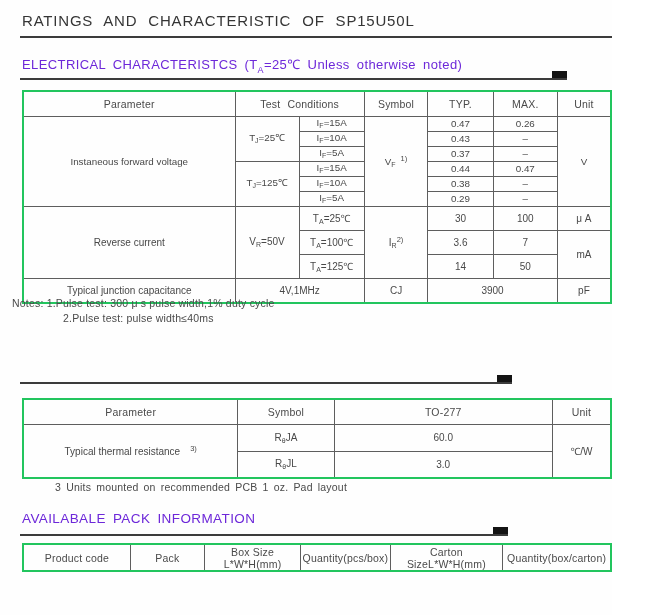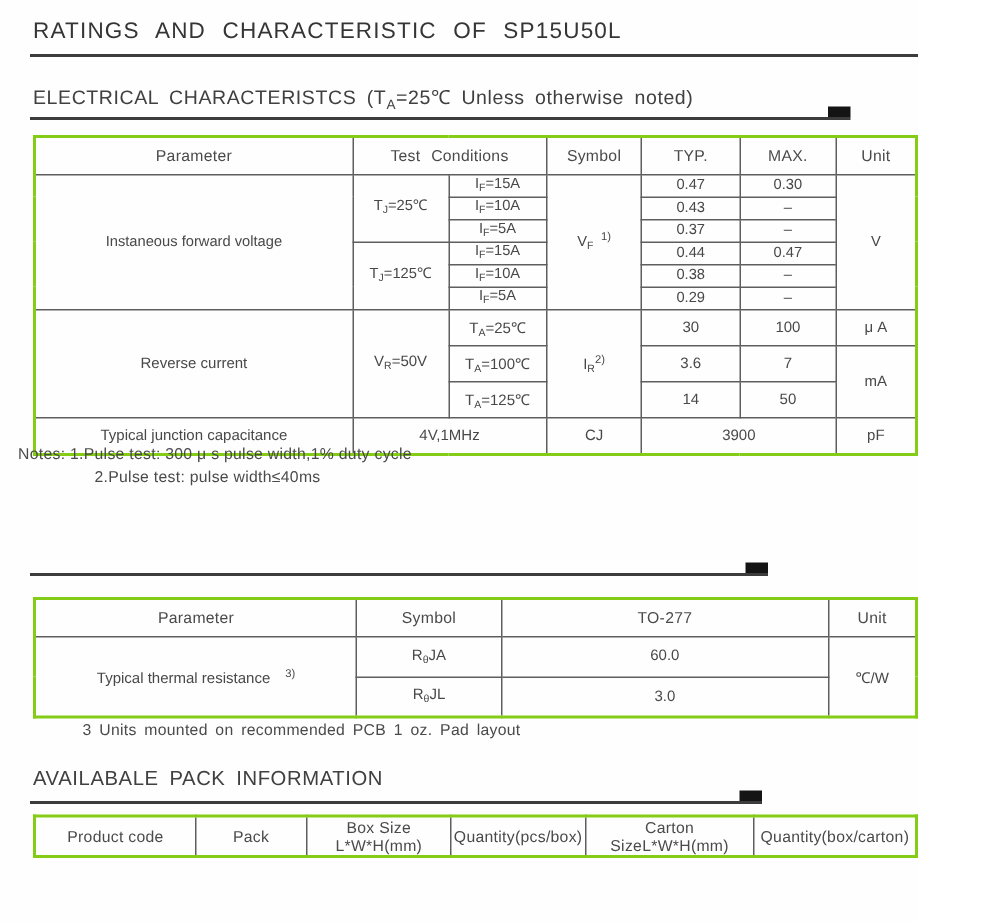--- a/index.html
+++ b/index.html
@@ -6,29 +6,29 @@
   .page {
     position:relative; width:612px; height:615px; background:#fefefe;
     font-family:"Liberation Sans", sans-serif; color:#3f3f3f; overflow:hidden;
   }
   .abs { position:absolute; }
   h1.title {
     margin:0; font-size:15px; font-weight:normal; color:#353535;
     letter-spacing:0.8px; word-spacing:6px;
   }
   h2.section {
-    margin:0; font-size:13px; font-weight:normal; color:#404040;
+    margin:0; font-size:13px; font-weight:normal; color:#6d28d9;
     letter-spacing:0.4px; word-spacing:3px;
   }
   h2.section sub { font-size:9px; }
   .rule { background:#3c3c3c; }
   .sq { background:#141414; }
   table.tbl {
     border-collapse:collapse; table-layout:fixed; background:transparent;
-    border:2px solid #84cc16;
+    border:2px solid #22c55e;
   }
   table.tbl td {
     border:1px solid #5e5e5e; text-align:center; vertical-align:middle;
     padding:0; font-size:10px; color:#484848; overflow:hidden;
   }
   tr.hd td { font-size:10.5px; color:#4a4a4a; letter-spacing:0.2px; }
   tr.hd td.wide { word-spacing:4px; }
   tr.vf { height:13px; }
   tr.vf td { font-size:9.8px; line-height:11px; }
   tr.ir { height:24px; }
@@ -71,21 +71,21 @@
         <td>TYP.</td>
         <td>MAX.</td>
         <td>Unit</td>
       </tr>
       <tr class="vf">
         <td rowspan="6">Instaneous forward voltage</td>
         <td rowspan="3"><span>T</span><sub>J</sub><span>=25℃</span></td>
         <td><span>I</span><sub>F</sub><span>=15A</span></td>
         <td rowspan="6"><span>V</span><sub>F</sub><span class="supgap"></span><sup>1)</sup></td>
         <td>0.47</td>
-        <td>0.30</td>
+        <td>0.26</td>
         <td rowspan="6">V</td>
       </tr>
       <tr class="vf">
         <td><span>I</span><sub>F</sub><span>=10A</span></td>
         <td>0.43</td>
         <td>–</td>
       </tr>
       <tr class="vf">
         <td><span>I</span><sub>F</sub><span>=5A</span></td>
         <td>0.37</td>

